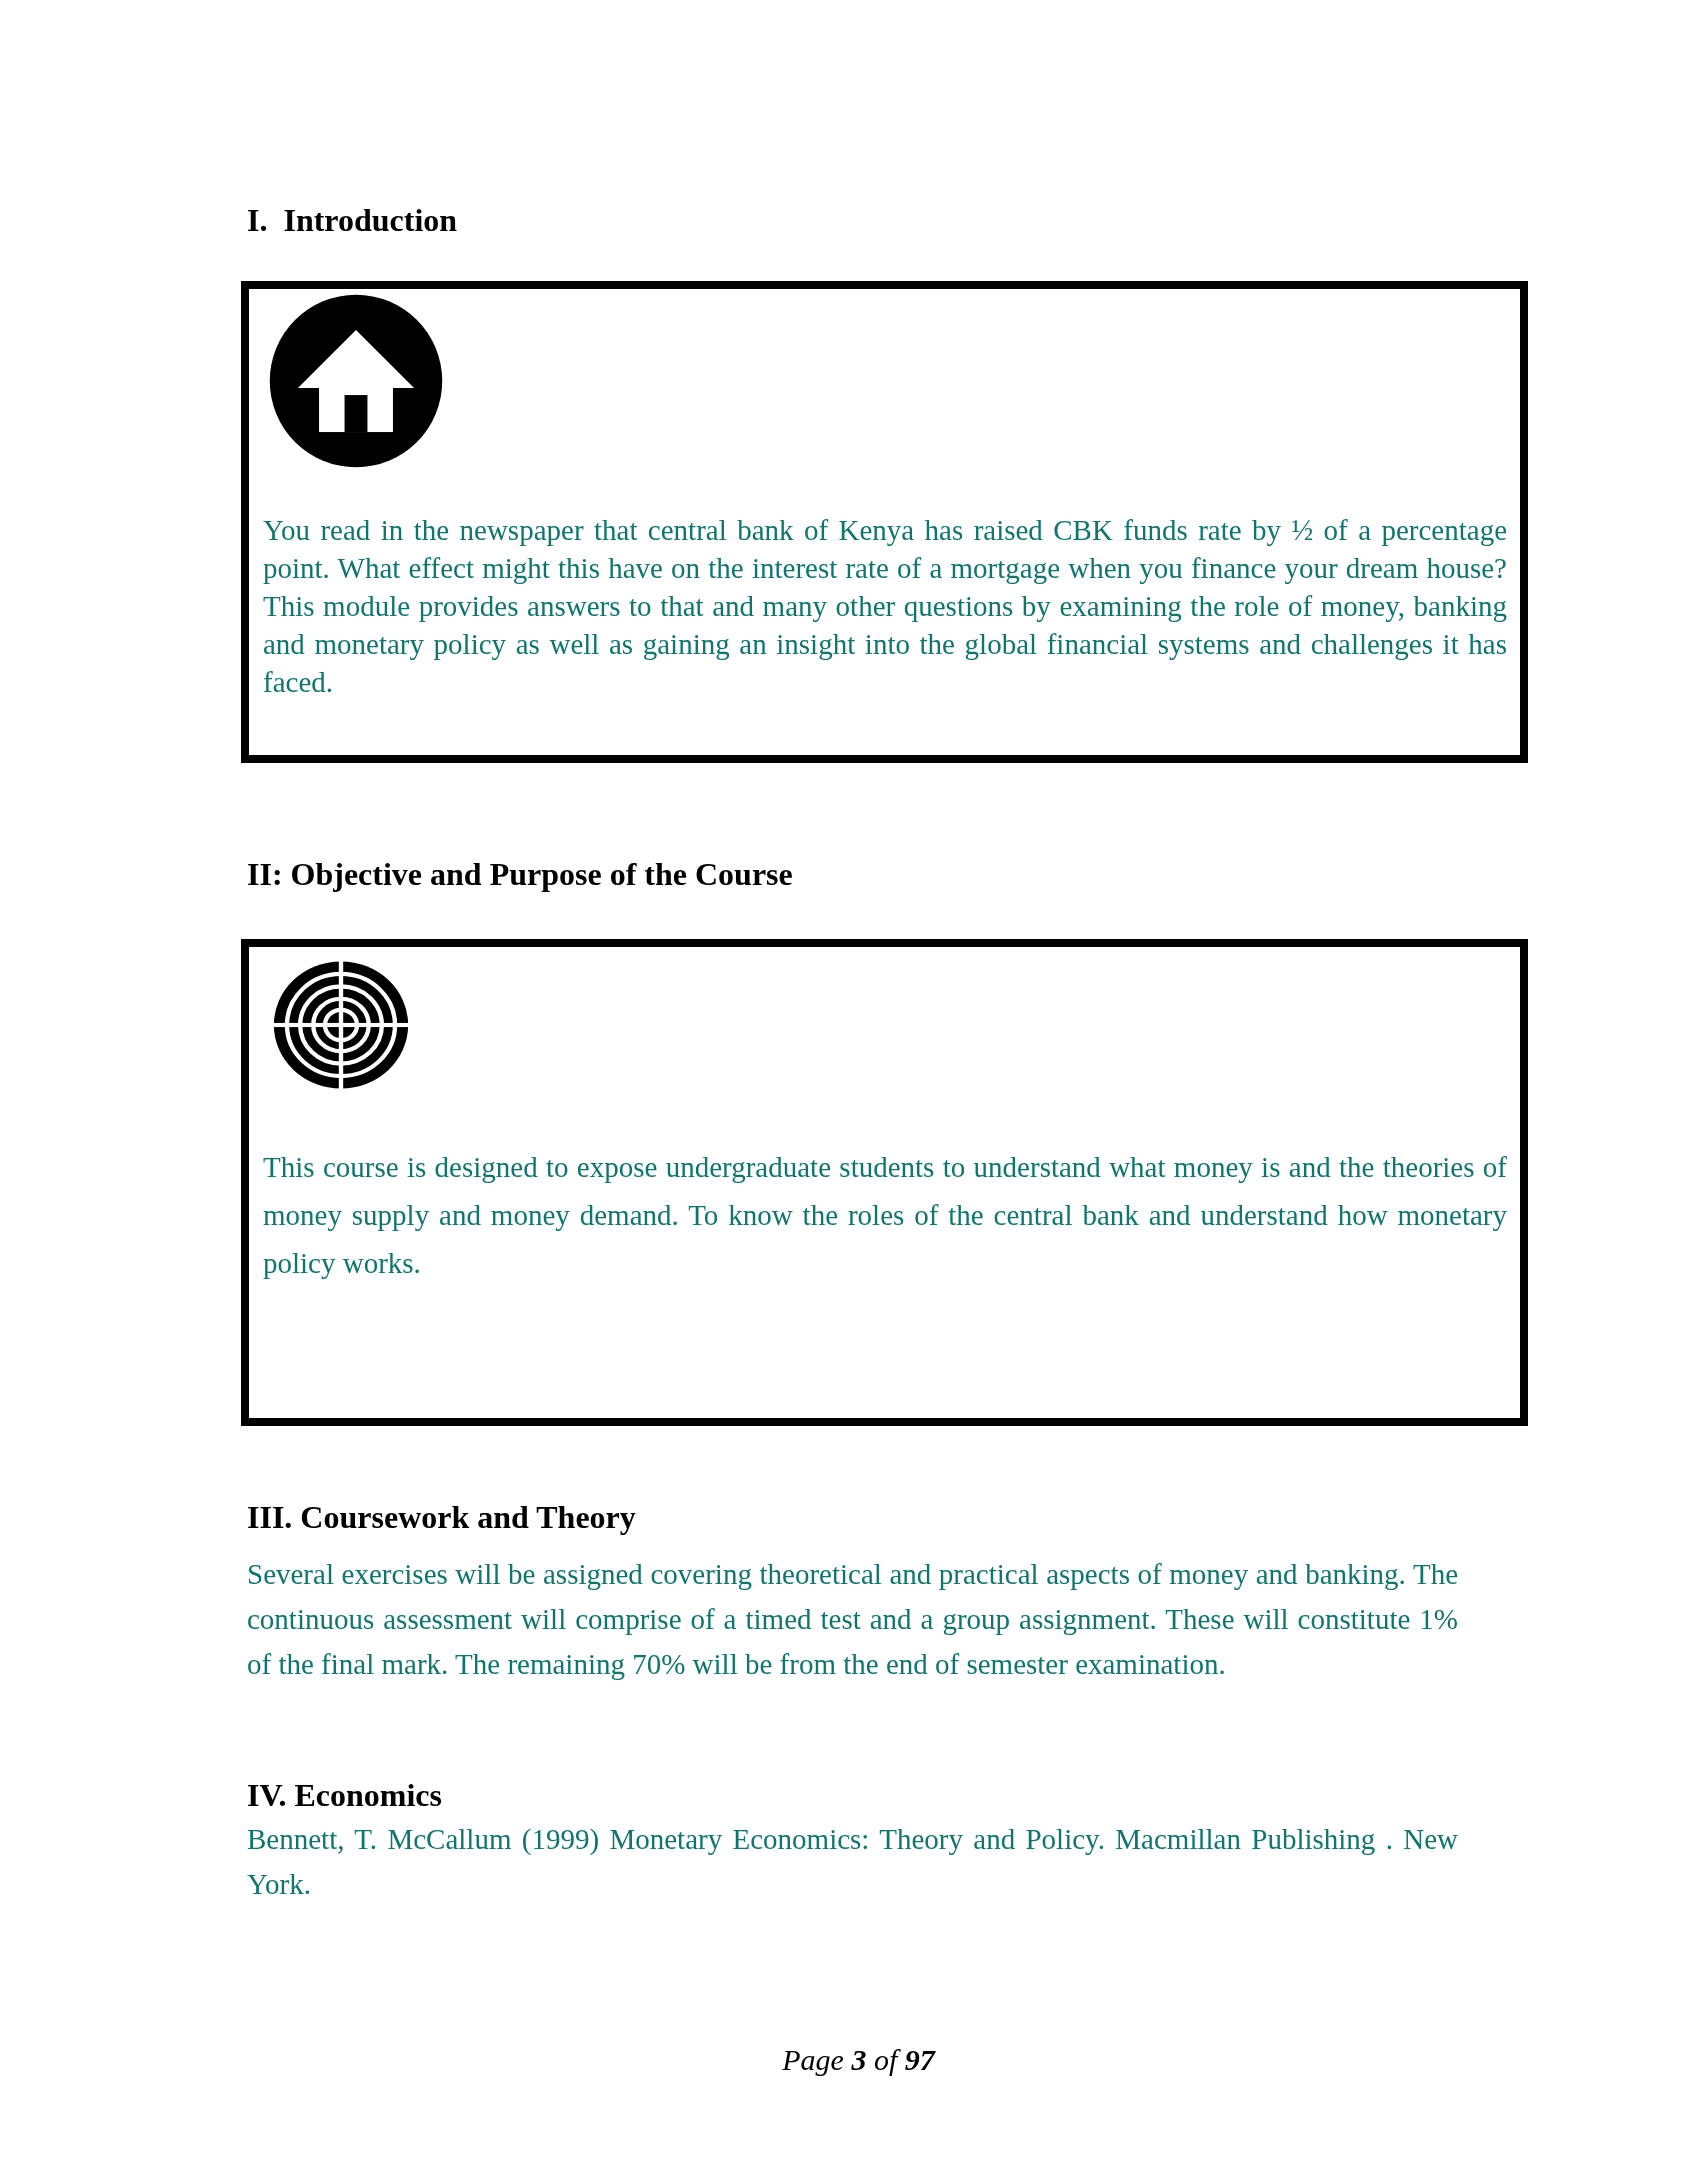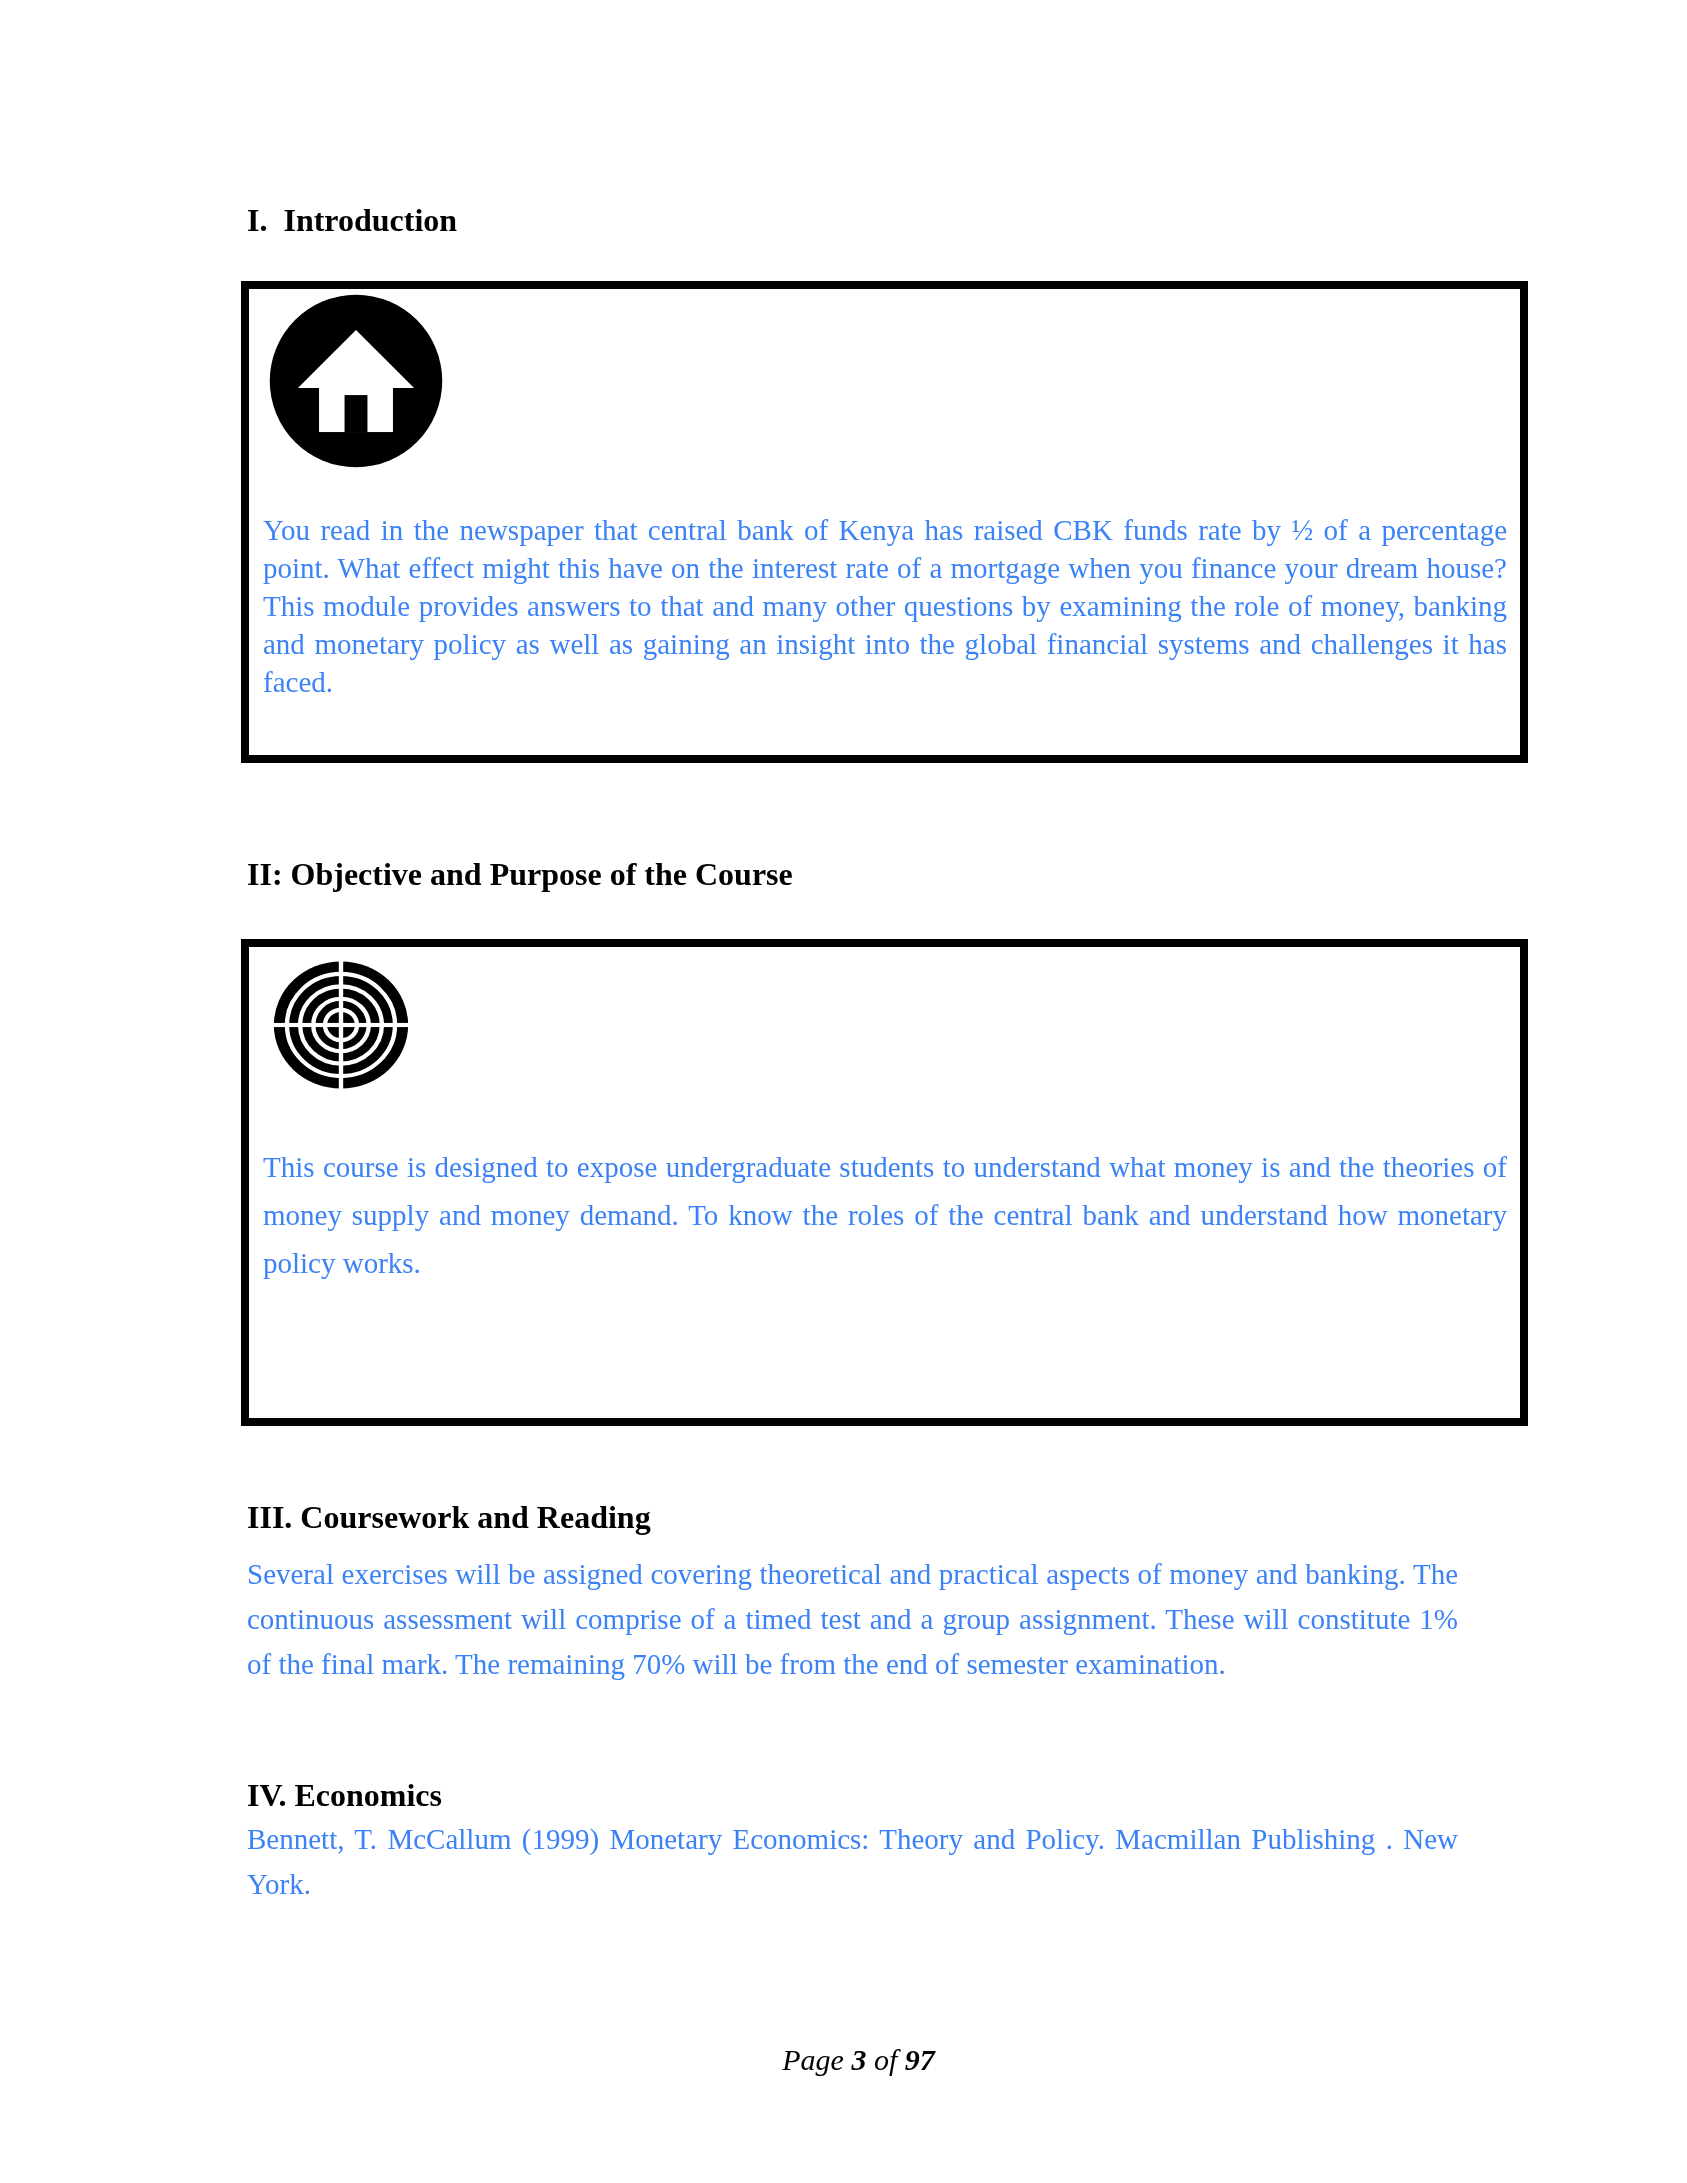--- a/index.html
+++ b/index.html
@@ -28,21 +28,21 @@
     background: #ffffff;
   }
 
   .box-icon { position: absolute; display: block; }
   .box-icon svg { display: block; width: 100%; height: 100%; }
 
   .para {
     position: absolute;
     font-size: 29px;
     text-align: justify;
-    color: #3b82f6;
+    color: #0f766e;
   }
   .para-box1 { line-height: 38px; }
   .para-box2 { line-height: 48px; }
   .para-sec  { line-height: 45px; }
 
   .footer {
     position: absolute;
     left: 0; right: 0;
     text-align: center;
     font-size: 30px;
@@ -80,21 +80,21 @@
         <circle cx="50" cy="50" r="28" fill="none" stroke="#fff" stroke-width="3"></circle>
         <circle cx="50" cy="50" r="19" fill="none" stroke="#fff" stroke-width="3"></circle>
         <circle cx="50" cy="50" r="11" fill="none" stroke="#fff" stroke-width="3"></circle>
         <rect x="48.5" y="0" width="3" height="100" fill="#fff"></rect>
         <rect x="0" y="48.5" width="100" height="3" fill="#fff"></rect>
       </svg>
     </span>
     <div class="para para-box2" style="left:14px; top:196px; width:1244px;">This course is designed to expose undergraduate students to understand what money is and the theories of money supply and money demand. To know the roles of the central bank and understand how monetary policy works.</div>
   </div>
 
-  <div class="heading" style="left:247px; top:1499px;">III. Coursework and Reading</div>
+  <div class="heading" style="left:247px; top:1499px;">III. Coursework and Theory</div>
 
   <div class="para para-sec" style="left:247px; top:1552px; width:1211px;">Several exercises will be assigned covering theoretical and practical aspects of money and banking.  The continuous assessment will comprise of a timed test and a group assignment. These will constitute 1% of the final mark.  The remaining 70% will be from the end of semester examination.</div>
 
   <div class="heading" style="left:247px; top:1777px;">IV. Economics</div>
 
   <div class="para para-sec" style="left:247px; top:1817px; width:1211px;">Bennett, T. McCallum (1999) Monetary Economics: Theory and Policy. Macmillan Publishing . New York.</div>
 
   <div class="footer" style="top:2009px;">
     <span>Page </span><span class="pagenum">3</span><span> of </span><span class="pagenum">97</span>
   </div>

